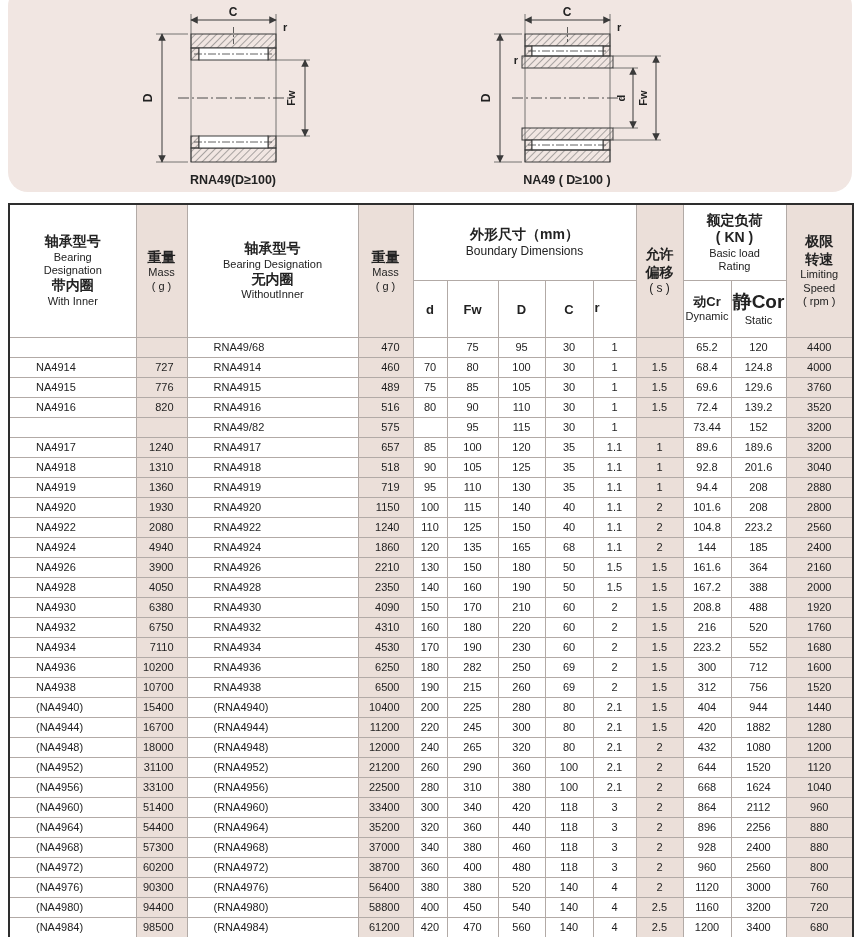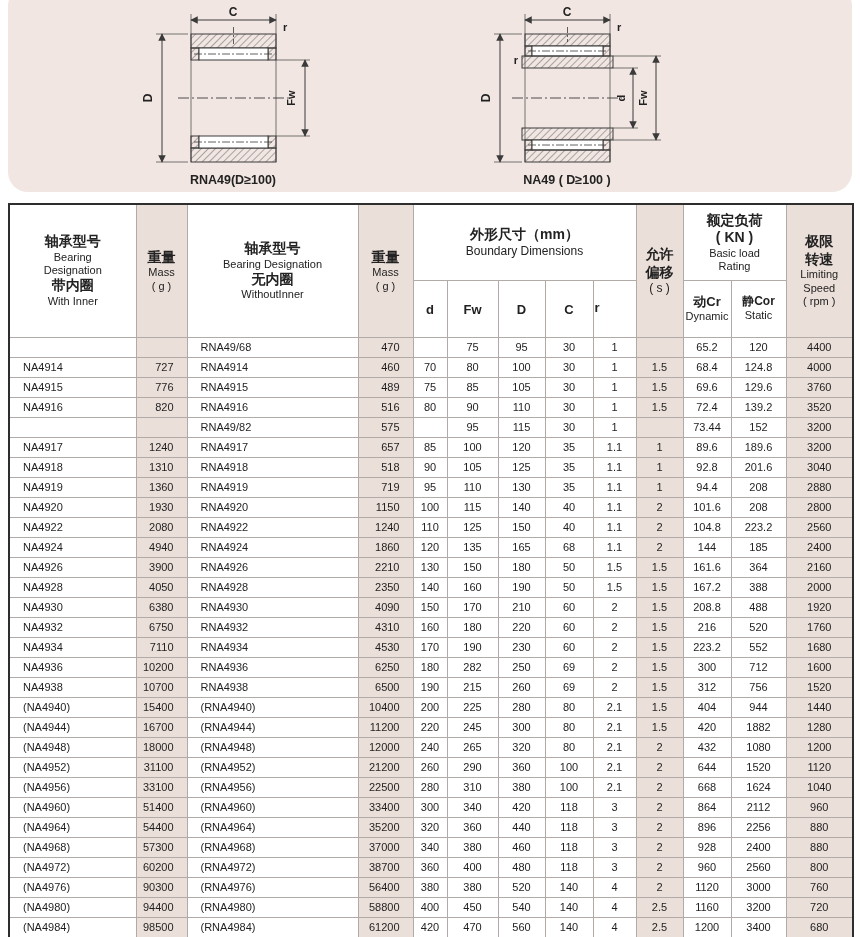--- a/index.html
+++ b/index.html
@@ -21,21 +21,21 @@
        border:2px solid #2e2e2e;border-bottom-width:3px;}
   .spec th,.spec td{border:1px solid #b2aaa6;overflow:hidden;white-space:nowrap;}
   .spec thead tr.h1{height:76px;}
   .spec thead tr.h2{height:57px;}
   .spec th{font-weight:normal;text-align:center;vertical-align:middle;padding:0 1px;}
   .spec th .zh{display:block;font-size:14px;font-weight:bold;white-space:pre-line;line-height:1.25;}
   .spec th .en{display:block;font-size:11px;white-space:pre-line;line-height:1.2;}
   .spec th .dim{font-size:13px;font-weight:bold;}
   .spec th sub{font-size:10px;margin-left:44px;}
   .spec td{font-size:11px;height:19px;padding:0 3px;text-align:center;color:#1e1e1e;}
-  td.lft{text-align:left;padding-left:13px;}
+  td.lft{text-align:left;padding-left:26px;}
   td.rgt{text-align:right;padding-right:13px;}
   .shade{background:#EBDFD9;}
 </style>
 </head>
 <body>
 
 <div class="diagram-panel">
 
   <div class="diagram d1">
     <svg width="230" height="186" viewBox="0 0 230 186">
@@ -206,21 +206,21 @@
       <th><span class="dim">d</span></th>
       <th><span class="dim">Fw</span></th>
       <th><span class="dim">D</span></th>
       <th><span class="dim">C</span></th>
       <th><span class="dim">r</span><sub>min</sub></th>
       <th>
         <span class="zh" style="font-size:13px">动Cr</span>
         <span class="en">Dynamic</span>
       </th>
       <th>
-        <span class="zh" style="font-size:12px">静Cor</span>
+        <span class="zh" style="font-size:19px">静Cor</span>
         <span class="en">Static</span>
       </th>
     </tr>
   </thead>
   <tbody>
       <tr>
         <td class="lft"></td>
         <td class="shade rgt"></td>
         <td class="lft">RNA49/68</td>
         <td class="shade rgt">470</td>

